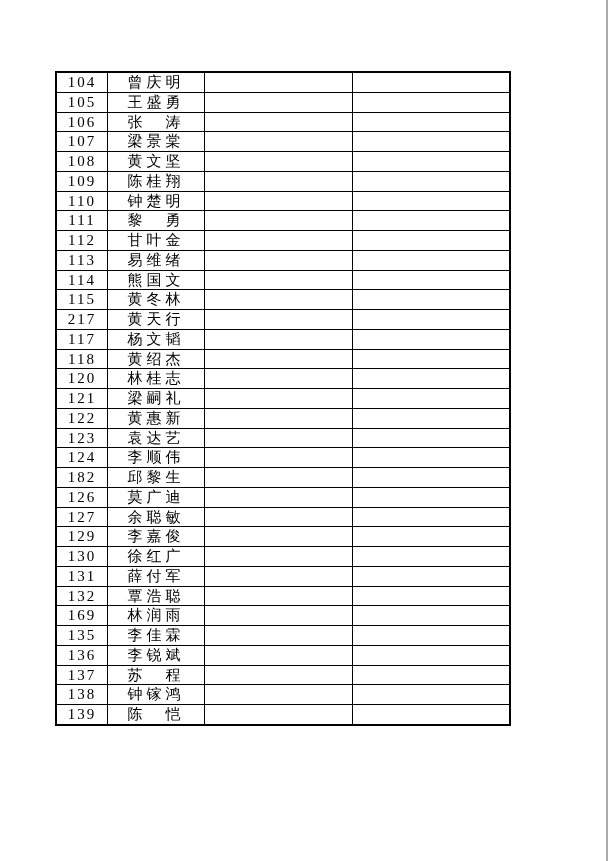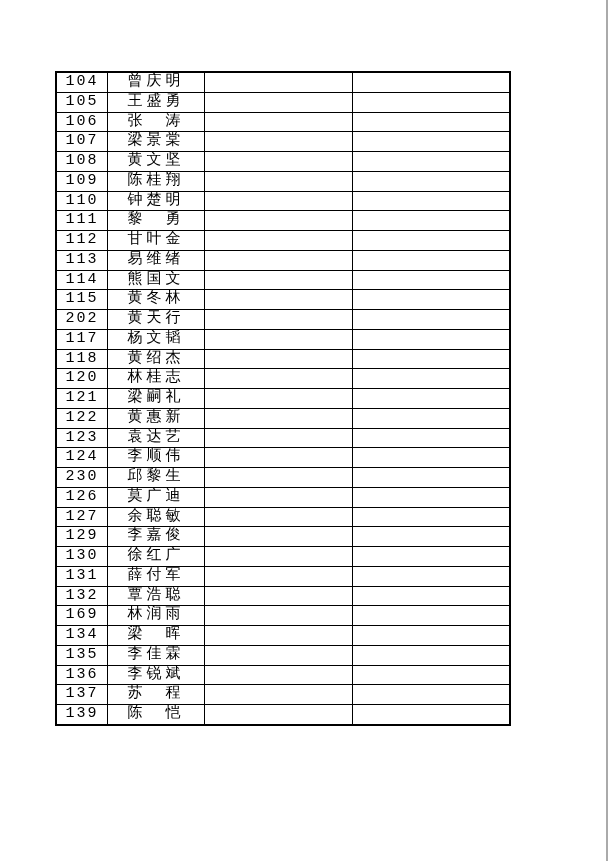--- a/index.html
+++ b/index.html
@@ -12,21 +12,20 @@
     height: 861px;
     font-family: "Liberation Serif", "DejaVu Serif", serif;
     overflow: hidden;
   }
   .canvas {
     position: relative;
     width: 610px;
     height: 861px;
     background: var(--page-bg, #ffffff);
     overflow: hidden;
-    font-family: Liberation Mono, monospace;
   }
   table.roster {
     position: absolute;
     left: 55px;
     top: 71px;
     border-collapse: collapse;
     table-layout: fixed;
     border: 2px solid var(--line, #000000);
   }
   table.roster td {
@@ -126,21 +125,21 @@
           <td class="c2"></td>
           <td class="c3"></td>
         </tr>
         <tr>
           <td class="c0">115</td>
           <td class="c1">黄冬林</td>
           <td class="c2"></td>
           <td class="c3"></td>
         </tr>
         <tr>
-          <td class="c0">202</td>
+          <td class="c0">217</td>
           <td class="c1">黄天行</td>
           <td class="c2"></td>
           <td class="c3"></td>
         </tr>
         <tr>
           <td class="c0">117</td>
           <td class="c1">杨文韬</td>
           <td class="c2"></td>
           <td class="c3"></td>
         </tr>
@@ -174,21 +173,21 @@
           <td class="c2"></td>
           <td class="c3"></td>
         </tr>
         <tr>
           <td class="c0">124</td>
           <td class="c1">李顺伟</td>
           <td class="c2"></td>
           <td class="c3"></td>
         </tr>
         <tr>
-          <td class="c0">230</td>
+          <td class="c0">182</td>
           <td class="c1">邱黎生</td>
           <td class="c2"></td>
           <td class="c3"></td>
         </tr>
         <tr>
           <td class="c0">126</td>
           <td class="c1">莫广迪</td>
           <td class="c2"></td>
           <td class="c3"></td>
         </tr>
@@ -222,40 +221,40 @@
           <td class="c2"></td>
           <td class="c3"></td>
         </tr>
         <tr>
           <td class="c0">169</td>
           <td class="c1">林润雨</td>
           <td class="c2"></td>
           <td class="c3"></td>
         </tr>
         <tr>
-          <td class="c0">134</td>
-          <td class="c1">梁　晖</td>
-          <td class="c2"></td>
-          <td class="c3"></td>
-        </tr>
-        <tr>
           <td class="c0">135</td>
           <td class="c1">李佳霖</td>
           <td class="c2"></td>
           <td class="c3"></td>
         </tr>
         <tr>
           <td class="c0">136</td>
           <td class="c1">李锐斌</td>
           <td class="c2"></td>
           <td class="c3"></td>
         </tr>
         <tr>
           <td class="c0">137</td>
           <td class="c1">苏　程</td>
+          <td class="c2"></td>
+          <td class="c3"></td>
+        </tr>
+        <tr>
+          <td class="c0">138</td>
+          <td class="c1">钟镓鸿</td>
           <td class="c2"></td>
           <td class="c3"></td>
         </tr>
         <tr>
           <td class="c0">139</td>
           <td class="c1">陈　恺</td>
           <td class="c2"></td>
           <td class="c3"></td>
         </tr>
       </tbody>

